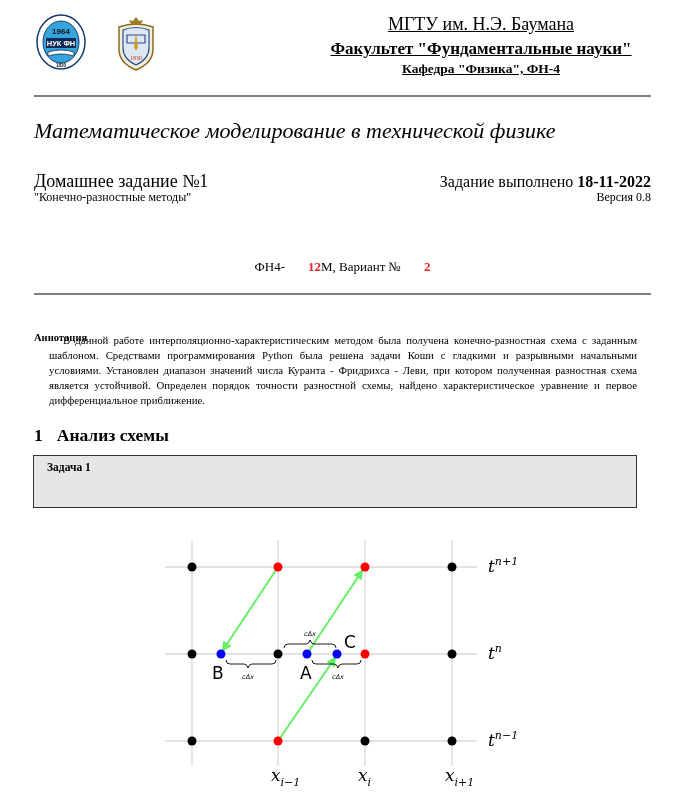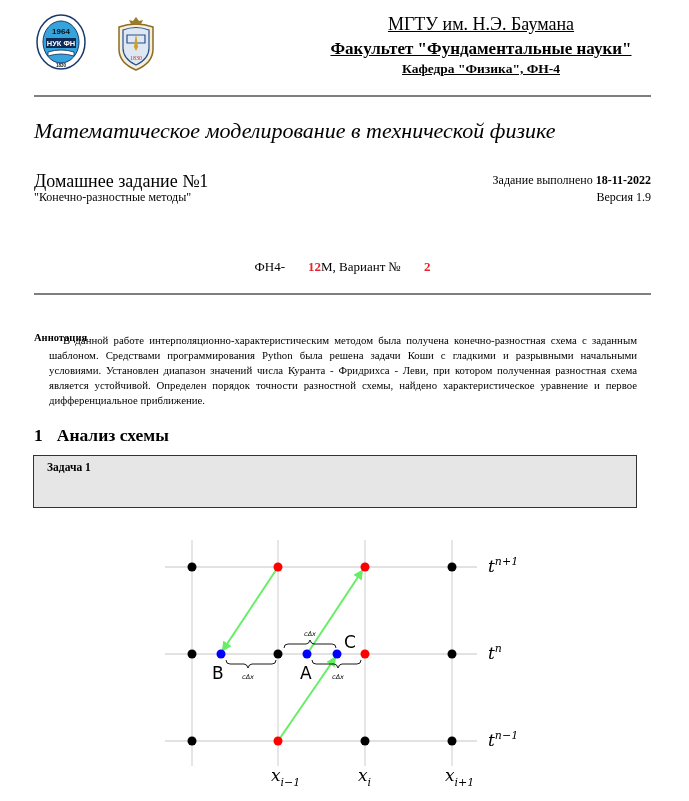--- a/index.html
+++ b/index.html
@@ -9,21 +9,21 @@
   .logo1 { left:36px; top:14px; width:50px; height:56px; }
   .logo2 { left:115px; top:13px; width:42px; height:60px; }
   .hdr { left:300px; width:362px; text-align:center; font-family:"Liberation Serif",serif;text-decoration:underline; }
   .hdr1 { top:14px; font-size:18px; }
   .hdr2 { top:39px; font-size:17px; font-weight:bold; }
   .hdr3 { top:61px; font-size:13.5px; font-weight:bold; }
   .rule { left:34px; width:617px; height:2px; background:#7f7f7f; }
   .title { left:34px; width:617px; text-align:left; top:119px; font-size:22px; font-style:italic; font-family:"Liberation Serif",serif; line-height:24px; }
   .hw { left:34px; top:171px; font-size:18px; font-family:"Liberation Serif",serif; }
   .hwsub { left:34px; top:190px; font-size:12px; font-family:"Liberation Serif",serif; }
-  .done { right:38px; top:173px; font-size:12px; font-family:"Liberation Serif",serif; text-align:center; }
+  .done { right:38px; top:173px; font-size:16px; font-family:"Liberation Serif",serif; text-align:center; }
   .ver { right:38px; top:190px; font-size:12px; font-family:"Liberation Serif",serif; text-align:right; }
   .variant { left:34px; width:617px; top:259px; text-align:center; font-size:13px; font-family:"Liberation Serif",serif; }
   .red { color:#e8242a; font-weight:bold;margin-left:23px; }
   .abs-title { left:34px; width:617px; top:332px; text-align:left; font-size:10.5px; font-weight:bold; font-family:"Liberation Serif",serif; }
   .abs-text { left:49px; width:588px; top:333px; font-size:10.8px; line-height:15px; text-align:justify; font-family:Liberation Serif, serif; text-indent:14px; }
   .sec { left:34px; top:425px; font-size:17.5px; font-weight:bold; font-family:"Liberation Serif",serif; }
   .sec .num { margin-right:14px; }
   .task { left:33px; top:455px; width:604px; height:53px; background:#e6e6e6; border:1px solid #333; box-sizing:border-box; }
   .task-title { position:absolute; left:13px; top:5px; font-size:11.5px; font-weight:bold; font-family:"Liberation Serif",serif; }
   .task-text { position:absolute; left:13px; top:19px; width:590px; font-size:11.3px; line-height:15px; text-align:justify; font-family:"Liberation Serif",serif; }
@@ -57,21 +57,21 @@
 <div class="abs rule" style="top:95px;"></div>
 
 <div class="abs title">Математическое моделирование в технической физике</div>
 
 <div class="abs hw">Домашнее задание №1</div>
 <div class="abs hwsub">"Конечно-разностные методы"</div>
 <div class="abs done">
   <span>Задание выполнено</span>
   <b>18-11-2022</b>
 </div>
-<div class="abs ver">Версия 1.9</div>
+<div class="abs ver">Версия 0.8</div>
 
 <div class="abs variant"><span>ФН4-</span><span class="red">12</span><span>М, Вариант №</span><span class="red">2</span></div>
 
 <div class="abs rule" style="top:293px;"></div>
 
 <div class="abs abs-title">Аннотация</div>
 <div class="abs abs-text">В данной работе интерполяционно-характеристическим методом была получена конечно-разностная схема с заданным шаблоном. Средствами программирования Python была решена задачи Коши с гладкими и разрывными начальными условиями. Установлен диапазон значений числа Куранта - Фридрихса - Леви, при котором полученная разностная схема является устойчивой. Определен порядок точности разностной схемы, найдено характеристическое уравнение и первое дифференциальное приближение.</div>
 
 <div class="abs sec"><span class="num">1</span><span>Анализ схемы</span></div>
 

